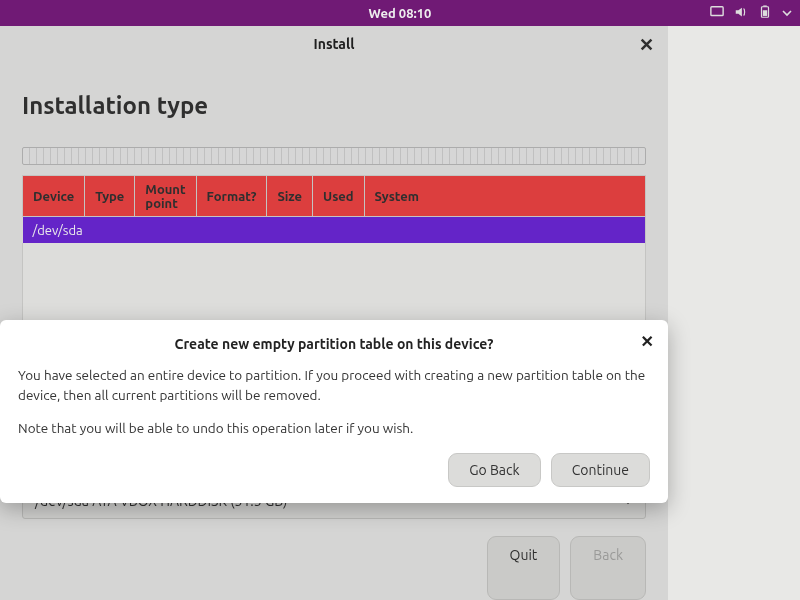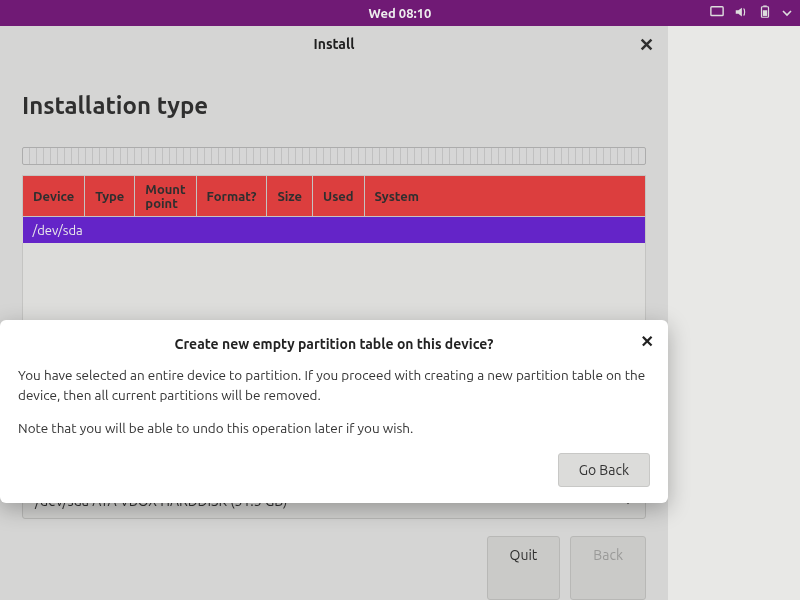--- a/index.html
+++ b/index.html
@@ -13,21 +13,21 @@
   .win-header .close { position: absolute; right: 14px; top: 8px; font-size: 18px; font-weight: 700; color: #333; cursor: pointer; }
   .content { padding: 10px 22px 0 22px; }
   .page-title { font-size: 24px; font-weight: 600; color: #333; margin-top: 20px; margin-bottom: 28px; }
   .ruler { height: 18px; border: 1px solid #bbb; background: repeating-linear-gradient(90deg,#e9e9e9 0,#e9e9e9 6px,#d1d1d1 6px,#d1d1d1 7px); margin-bottom: 10px; border-radius: 2px; }
   table.parts { width: 100%; border-collapse: collapse; font-size: 13px; color: #333; }
   table.parts th { text-align: left; font-weight: 700; padding: 6px 10px; border: 1px solid #d5d5d3; background: #ef4444; }
   table.parts td { padding: 6px 10px; border-right: 1px solid #d5d5d3; }
   tr.selected { background: #6d28d9; color: #fff; }
   .part-area { height: 160px; border: 1px solid #d5d5d3; border-top: none; background: #f0f0ee; }
   .toolbar-row { display: flex; align-items: center; gap: 8px; margin-top: 12px; }
-  .btn { background: #dcdcda; border: 1px solid #c8c8c6; border-radius: 3px; padding: 7px 14px; font-size: 14px; color: #333; cursor: pointer; }
+  .btn { background: #dcdcda; border: 1px solid #c8c8c6; border-radius: 9px; padding: 7px 14px; font-size: 14px; color: #333; cursor: pointer; }
   .btn.small { padding: 4px 10px; font-size: 16px; font-weight: 600; line-height: 1; min-width: 34px; text-align: center; }
   .btn.disabled { color: #a8a8a6; cursor: default; }
   .bootloader-label { font-size: 14px; color: #333; margin-top: 14px; }
   .combo { margin-top: 6px; width: 100%; background: #e2e2e0; border: 1px solid #c8c8c6; border-radius: 3px; padding: 9px 12px; font-size: 14px; color: #333; display: flex; justify-content: space-between; align-items: center; cursor: pointer; }
   .footer { position: absolute; bottom: 0; left: 0; right: 0; height: 64px; display: flex; justify-content: flex-end; gap: 10px; padding: 0 22px; }
   .footer .btn { padding: 10px 22px; }
   
   .modal { position: absolute; left: 0; right: 0; top: 294px; background: #fff; border-radius: 6px; box-shadow: 0 6px 22px rgba(0,0,0,0.28); padding: 16px 18px 16px 18px; z-index: 10; }
   .modal-title { text-align: center; font-weight: 700; font-size: 14px; color: #222; margin-bottom: 14px; }
   .modal .close { position: absolute; right: 14px; top: 12px; font-size: 16px; font-weight: 700; color: #222; cursor: pointer; }
@@ -120,16 +120,17 @@
 
   <div class="modal">
     <span class="close">✕</span>
     <div class="modal-title">Create new empty partition table on this device?</div>
     <div class="modal-body">
       <p>You have selected an entire device to partition. If you proceed with creating a new partition table on the device, then all current partitions will be removed.</p>
       <p>Note that you will be able to undo this operation later if you wish.</p>
     </div>
     <div class="modal-actions">
       <div class="btn">Go Back</div>
+      <div class="btn">Continue</div>
     </div>
   </div>
 
 </div>
 
 </body></html>

